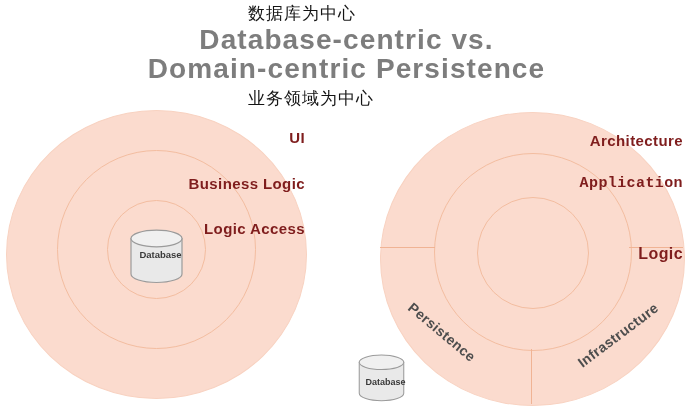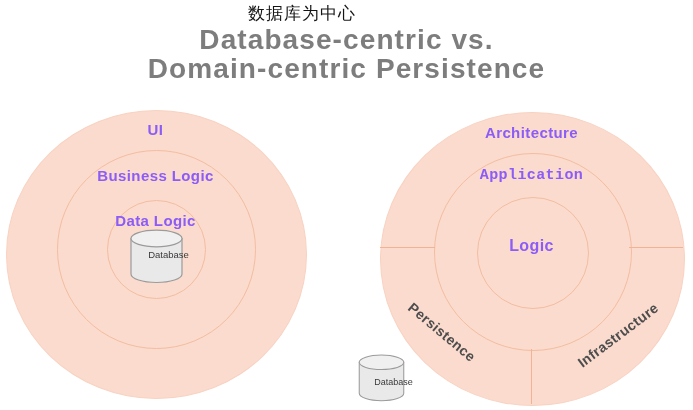--- a/index.html
+++ b/index.html
@@ -33,67 +33,68 @@
   .r-inner{left:477px;top:197px;width:110px;height:110px;}
 
   
   .divider{position:absolute;background:#f0b394;}
   .div-left{left:380px;top:247px;width:55px;height:1px;}
   .div-right{left:629px;top:247px;width:54px;height:1px;}
   .div-bottom{left:531px;top:349px;width:1px;height:55px;}
 
   
   .layer-label{
-    position:absolute;text-align:center;color:#8b5cf6;
-    font-size:15px;font-weight:700;letter-spacing:.4px;white-space:nowrap;
+    position:absolute;text-align:right;color:#7f1d1d;
+    font-size:15px;font-weight:700;letter-spacing:.4px;white-space:nowrap;margin-top:8px;
   }
   .lbl-ui{left:6px;width:299px;top:121px;}
   .lbl-bl{left:6px;width:299px;top:167px;}
   .lbl-da{left:6px;width:299px;top:212px;}
   .lbl-pres{left:380px;width:303px;top:124px;}
   .lbl-app{left:380px;width:303px;top:167px;font-family:Liberation Mono, monospace;}
   .lbl-dom{left:380px;width:303px;top:237px;font-size:16px;}
   .rot-label{
     position:absolute;color:#4d4d4d;font-size:14px;font-weight:700;
     letter-spacing:.4px;white-space:nowrap;
   }
   .lbl-pers{left:442px;top:332px;transform:translate(-50%,-50%) rotate(40deg);}
   .lbl-infra{left:618px;top:335px;transform:translate(-50%,-50%) rotate(-37deg);}
 
   
   .cylinder{position:absolute;}
   .cyl-1{left:130px;top:229px;width:53px;height:55px;}
   .cyl-2{left:358px;top:354px;width:47px;height:48px;}
   .cylinder svg{display:block;width:100%;height:100%;}
   .cyl-label{
-    position:absolute;left:12px;width:100%;text-align:center;
-    color:#3a3a3a;font-weight:400;
+    position:absolute;left:4px;width:100%;text-align:center;
+    color:#3a3a3a;font-weight:700;
   }
   .cyl-1 .cyl-label{top:20px;font-size:9.5px;}
   .cyl-2 .cyl-label{top:23px;font-size:9px;}
 </style>
 </head>
 <body>
 
 <div class="stage">
 
   <div class="zh-label zh-top">数据库为中心</div>
   <div class="main-title">
     <div>Database-centric vs.</div>
     <div>Domain-centric Persistence</div>
   </div>
+  <div class="zh-label zh-bottom">业务领域为中心</div>
 
   <div>
     <div class="circle fill l-outer"></div>
     <div class="circle ring l-middle"></div>
     <div class="circle ring l-inner"></div>
 
     <div class="layer-label lbl-ui">UI</div>
     <div class="layer-label lbl-bl">Business Logic</div>
-    <div class="layer-label lbl-da">Data Logic</div>
+    <div class="layer-label lbl-da">Logic Access</div>
 
     <div class="cylinder cyl-1">
       <svg viewBox="0 0 53 55">
         <path d="M1 9.5 V45 a25.5 8.5 0 0 0 51 0 V9.5 Z" fill="#e9e9e9" stroke="#9b9b9b" stroke-width="1.2"></path>
         <ellipse cx="26.5" cy="9.5" rx="25.5" ry="8.3" fill="#f0f0f0" stroke="#9b9b9b" stroke-width="1.2"></ellipse>
       </svg>
       <span class="cyl-label">Database</span>
     </div>
   </div>
 

